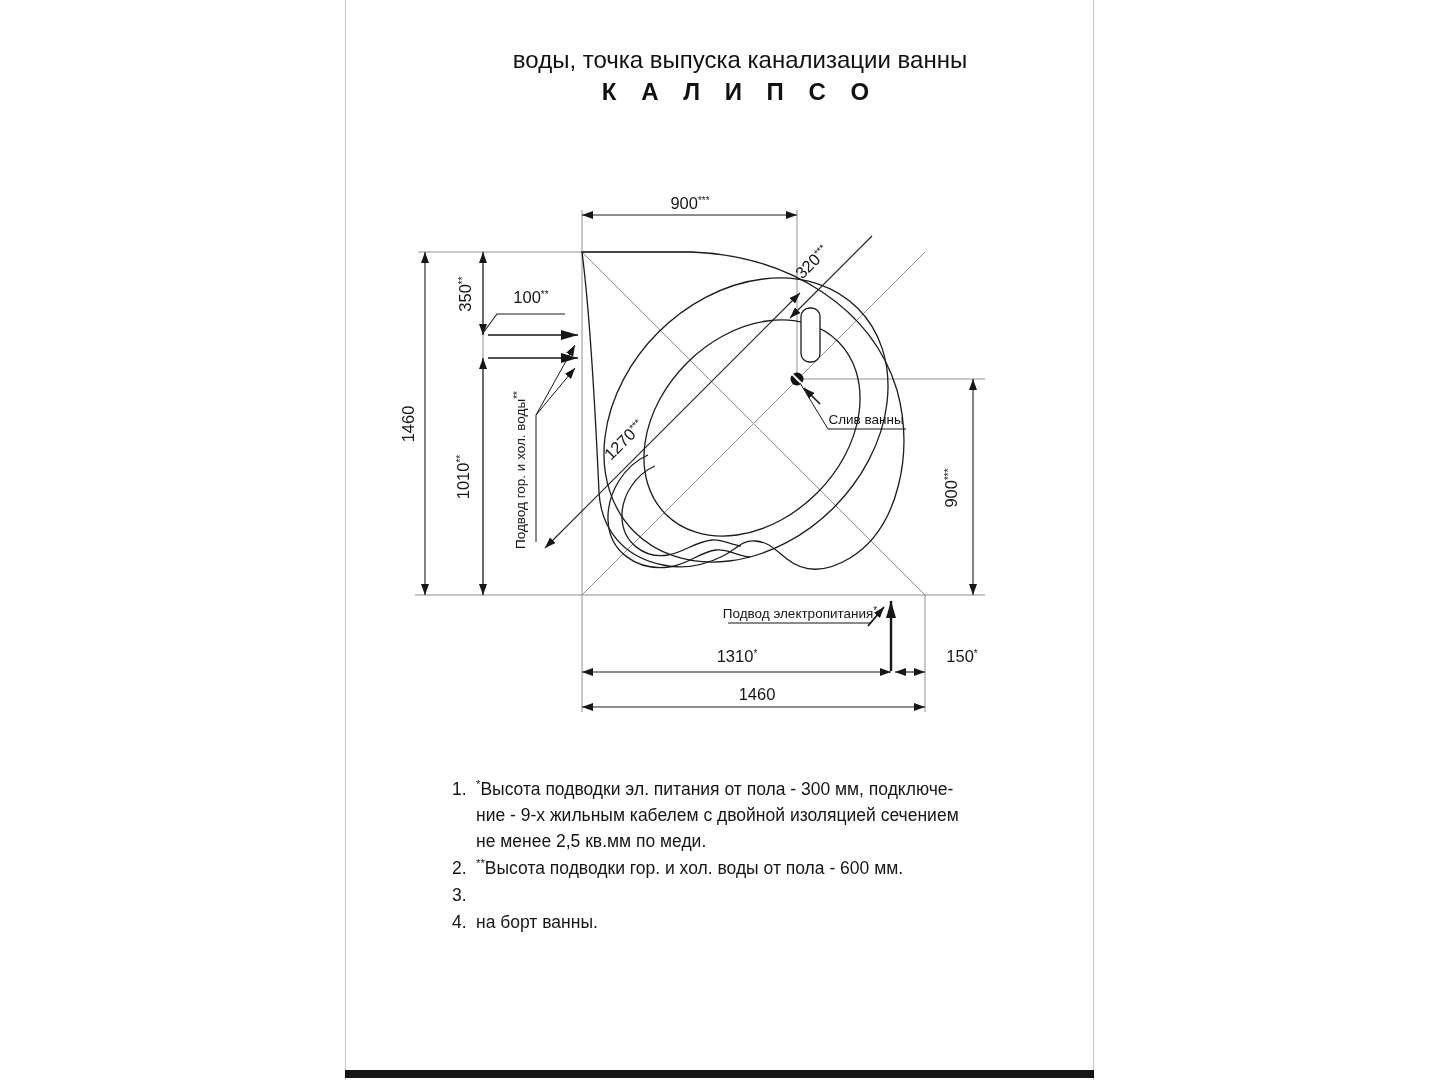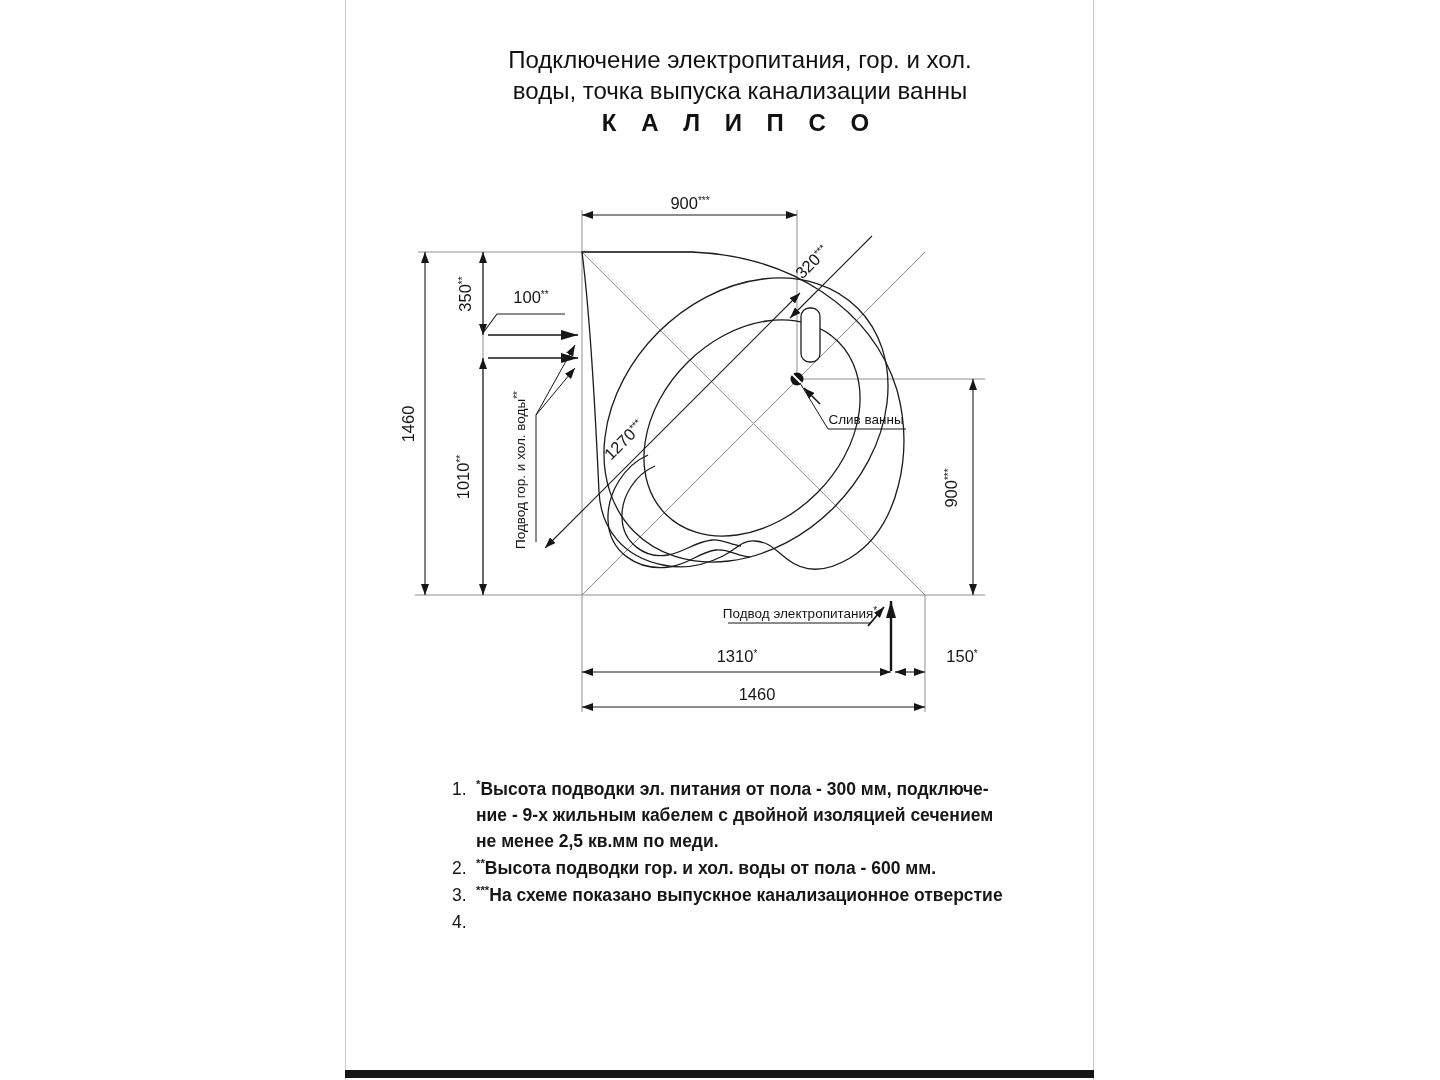--- a/index.html
+++ b/index.html
@@ -9,38 +9,37 @@
   #sheet-edge-left{left:345px;}
   #sheet-edge-right{left:1093px;}
   #sheet-bottom-bar{position:absolute;left:345px;width:749px;top:1070px;height:8px;background:#161616;}
   #title-block{position:absolute;left:395px;top:44px;width:690px;text-align:center;
                font-size:24px;line-height:31px;color:#111;}
   #title-block .brand{letter-spacing:9px;margin-top:1px;font-weight:bold;}
   #drawing-svg{position:absolute;left:380px;top:180px;}
   #notes{position:absolute;left:452px;top:776px;width:600px;font-size:17.5px;line-height:26px;color:#161616;}
   .note{display:flex;margin-bottom:1px;}
   .note .num{width:24px;flex:0 0 24px;}
-  .note .body{flex:1;font-weight:bold;}
+  .note .body{flex:1;}
   sup{font-size:0.65em;line-height:0;}
   text{fill:#161616;}
   .dim-text{font-size:16.5px;}
   .small-label{font-size:13.5px;}
   .dimsup{font-size:10px;}
 </style>
 </head>
 <body>
 
 <div id="page">
 
   <div class="sheet-edge" id="sheet-edge-left"></div>
   <div class="sheet-edge" id="sheet-edge-right"></div>
   <div id="sheet-bottom-bar"></div>
 
   <div id="title-block">
-    <div>Подключение электропитания, гор. и хол.</div>
     <div>воды, точка выпуска канализации ванны</div>
     <div class="brand">К А Л И П С О</div>
   </div>
 
   <svg id="drawing-svg" width="660" height="570" viewBox="380 180 660 570">
     <defs>
       <marker id="arr" markerUnits="userSpaceOnUse" markerWidth="12" markerHeight="8" refX="11" refY="4" orient="auto-start-reverse">
         <path d="M0,0 L11,4 L0,8 Z" fill="#161616"></path>
       </marker>
       <marker id="arrBig" markerUnits="userSpaceOnUse" markerWidth="18" markerHeight="11" refX="17" refY="5.5" orient="auto-start-reverse">
@@ -137,23 +136,23 @@
     </div>
     <div class="note">
       <span class="num">2.</span>
       <div class="body">
         <div><sup>**</sup><span>Высота подводки гор. и хол. воды от пола - 600 мм.</span></div>
       </div>
     </div>
     <div class="note">
       <span class="num">3.</span>
       <div class="body">
-        <div><sup>***</sup><span>На схеме показано выпускное канализационное отверстие</span></div>
       </div>
     </div>
     <div class="note">
       <span class="num">4.</span>
       <div class="body">
+        <div>на борт ванны.</div>
       </div>
     </div>
   </div>
 
 </div>
 
 </body></html>

